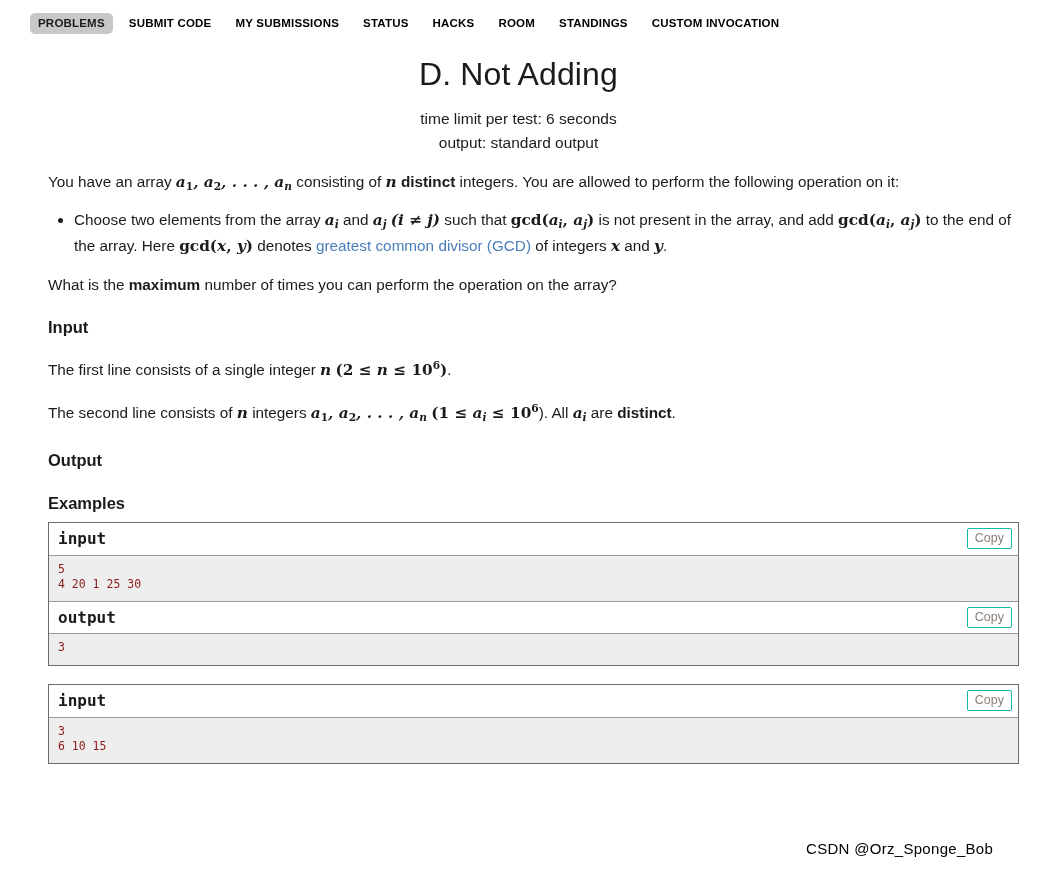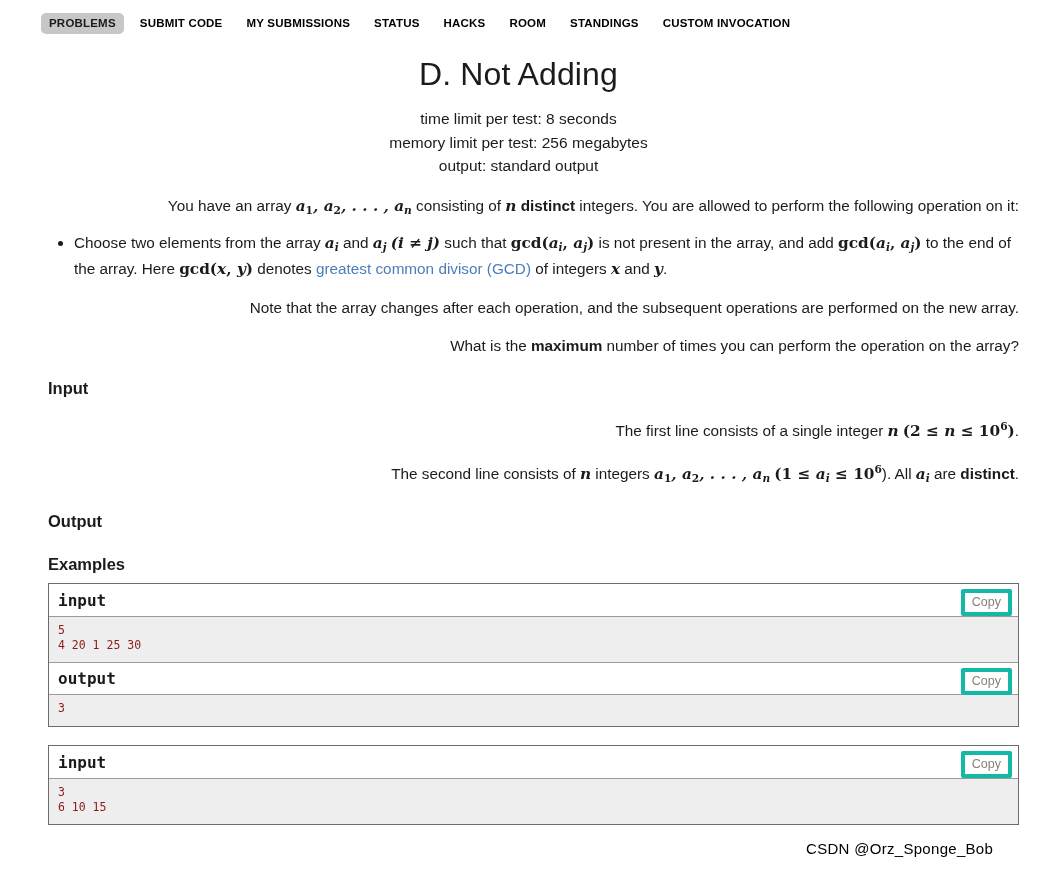--- a/index.html
+++ b/index.html
@@ -8,21 +8,21 @@
     width: 1037px; height: 869px;
     background: #ffffff;
     font-family: "Liberation Sans", sans-serif;
     color: #1b1b1b;
     overflow: hidden;
   }
 
   
   #nav {
     height: 43px;
-    padding: 13px 0 0 41px;
+    padding: 13px 0 0 30px;
     white-space: nowrap;
   }
   .nav-item {
     display: inline-block;
     font-size: 11.5px;
     font-weight: bold;
     letter-spacing: 0.2px;
     color: #000000;
     text-transform: uppercase;
     padding: 4px 8px 5px 8px;
@@ -53,21 +53,21 @@
 
   
   #statement {
     margin: 0 auto;
     padding: 0 18px 0 48px;
     width: 1037px;
     font-size: 15.3px;
     line-height: 21px;
     color: #1b1b1b;
   }
-  #statement p { margin: 17px 0 0 0; text-align: right; }
+  #statement p { margin: 17px 0 0 0; }
   #statement ul {
     margin: 12px 0 0 0;
     padding-left: 26px;
     list-style: disc;
   }
   #statement li { margin: 0; }
 
   .mathvar {
     font-family: "DejaVu Serif", "Liberation Serif", serif;
     font-weight: bold;
@@ -146,21 +146,21 @@
     letter-spacing: 0px;
   }
   .copy-btn {
     position: absolute;
     right: 6px;
     top: 5px;
     font-family: "Liberation Sans", sans-serif;
     font-size: 12.5px;
     color: #8a7f76;
     background: #ffffff;
-    border: 4px solid #14b8a6;
+    border: 1px solid #14b8a6;
     border-radius: 2px;
     padding: 2px 7px 3px 7px;
     cursor: pointer;
     line-height: 14px;
   }
   .io-pre {
     margin: 0;
     background: #eeeeee;
     color: #8b1a1a;
     font-family: "DejaVu Sans Mono", "Liberation Mono", monospace;
@@ -187,34 +187,32 @@
 </style>
 </head>
 <body>
 
 <div id="nav">
   <a class="nav-item active">PROBLEMS</a><a class="nav-item">SUBMIT CODE</a><a class="nav-item">MY SUBMISSIONS</a><a class="nav-item">STATUS</a><a class="nav-item">HACKS</a><a class="nav-item">ROOM</a><a class="nav-item">STANDINGS</a><a class="nav-item">CUSTOM INVOCATION</a>
 </div>
 
 <div id="problem-header">
   <div id="problem-title">D. Not Adding</div>
-  <div class="limit-line">time limit per test: 8 seconds</div>
-  <div class="limit-line">memory limit per test: 256 megabytes</div>
+  <div class="limit-line">time limit per test: 6 seconds</div>
   <div class="limit-line">output: standard output</div>
 </div>
 
 <div id="statement">
 
   <p><span>You have an array </span><span class="mathvar">a<span class="subn">1</span>, a<span class="subn">2</span>, . . . , a<span class="sub">n</span></span><span> consisting of </span><span class="mathvar">n</span> <b class="strong">distinct</b><span> integers. You are allowed to perform the following operation on it:</span></p>
 
   <ul>
     <li><span>Choose two elements from the array </span><span class="mathvar">a<span class="sub">i</span></span><span> and </span><span class="mathvar">a<span class="sub">j</span></span> <span class="mathvar">(i ≠ j)</span><span> such that </span><span class="mathop">gcd(<span class="mathvar">a<span class="sub">i</span></span>, <span class="mathvar">a<span class="sub">j</span></span>)</span><span> is not present in the array, and add </span><span class="mathop">gcd(<span class="mathvar">a<span class="sub">i</span></span>, <span class="mathvar">a<span class="sub">j</span></span>)</span><span> to the end of the array. Here </span><span class="mathop">gcd(<span class="mathvar">x</span>, <span class="mathvar">y</span>)</span><span> denotes </span><a class="inlink">greatest common divisor (GCD)</a><span> of integers </span><span class="mathvar">x</span><span> and </span><span class="mathvar">y</span><span>.</span></li>
   </ul>
 
-  <p>Note that the array changes after each operation, and the subsequent operations are performed on the new array.</p>
 
   <p><span>What is the </span><b class="strong">maximum</b><span> number of times you can perform the operation on the array?</span></p>
 
   <div class="section-title tight">Input</div>
   <p class="section-body"><span>The first line consists of a single integer </span><span class="mathvar">n</span> <span class="mathnum">(<span class="mathnum">2</span> ≤ <span class="mathvar">n</span> ≤ <span class="mathnum">10<span class="sup">6</span></span>)</span><span>.</span></p>
 
   <p><span>The second line consists of </span><span class="mathvar">n</span><span> integers </span><span class="mathvar">a<span class="subn">1</span>, a<span class="subn">2</span>, . . . , a<span class="sub">n</span></span> <span class="mathnum">(<span class="mathnum">1</span> ≤ <span class="mathvar">a<span class="sub">i</span></span> ≤ <span class="mathnum">10<span class="sup">6</span></span></span><span>). All </span><span class="mathvar">a<span class="sub">i</span></span><span> are </span><b class="strong">distinct</b><span>.</span></p>
 
   <div class="section-title tight">Output</div>
 

